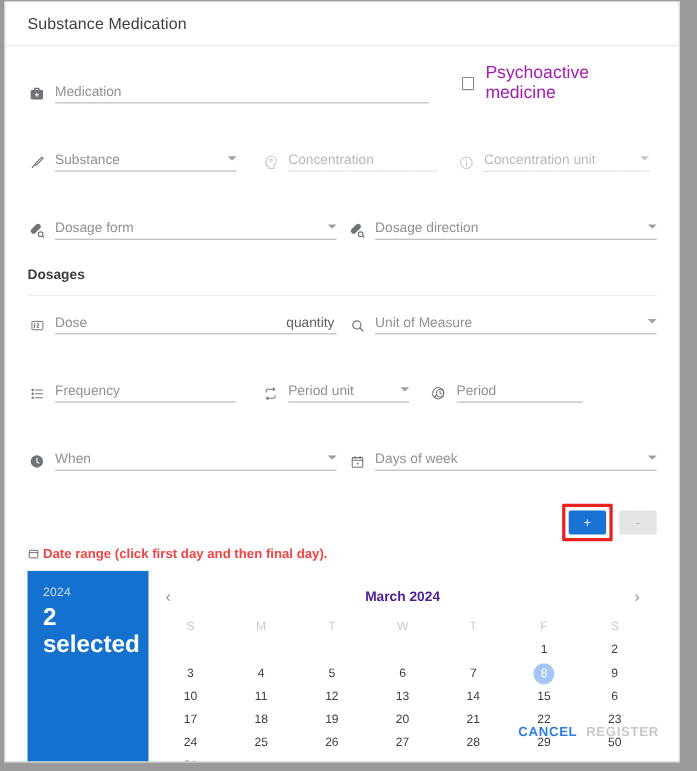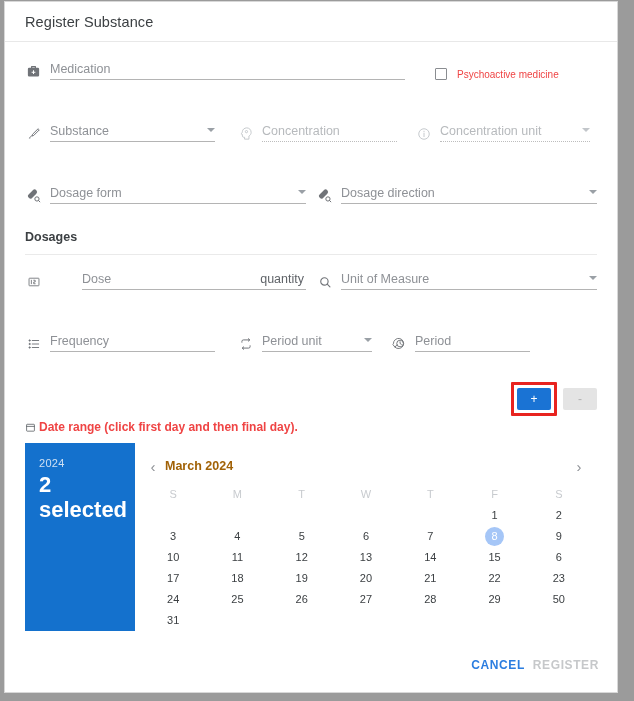--- a/index.html
+++ b/index.html
@@ -89,21 +89,21 @@
 
   
   .checkrow { display: flex; align-items: center; }
   .cbox {
     width: 12px; height: 12px;
     border: 1.6px solid #8a8d91;
     border-radius: 1px;
     margin-right: 10px;
     background: #fff;
   }
-  .cbox-label { font-size: 10px; color: #ef4444; }
+  .cbox-label { font-size: 16px; color: #a21caf; }
 
   .section-title {
     font-size: 12.5px;
     color: #3c4043;
     font-weight: bold;
   }
   .divider { height: 1px; background: #eaeaea; }
 
   
   .btnrow {
@@ -171,23 +171,24 @@
     height: 34px;
     margin-top: 6px;
   }
   .nav-arrow {
     width: 24px; text-align: center;
     color: #8e9196; font-size: 15px;
     cursor: pointer; user-select: none;
   }
   .cal-month {
     flex: 1 1 auto;
+    text-align: center;
     font-size: 12.5px;
     font-weight: bold;
-    color: #a16207;
+    color: #4c1d95;
   }
   .cal-grid {
     display: grid;
     grid-template-columns: repeat(7, 1fr);
     row-gap: 0;
   }
   .dow {
     text-align: center;
     font-size: 11px;
     color: #c8cbcf;
@@ -237,21 +238,21 @@
   }
   .txt-btn.disabled { color: #c6c8ca; cursor: default; }
 </style>
 </head>
 <body>
 
 <div id="root">
   <div class="dialog">
 
     <div class="title-bar">
-      <span class="title-text">Register Substance</span>
+      <span class="title-text">Substance Medication</span>
     </div>
 
     <div class="body">
 
       <div class="row" style="margin-top:16px;">
         <div class="field" style="width:380px;">
           <span class="ico">
             <svg width="15" height="15" viewBox="0 0 24 24" fill="currentColor">
               <path d="M9 3h6a1 1 0 0 1 1 1v2h3a2 2 0 0 1 2 2v10a2 2 0 0 1-2 2H5a2 2 0 0 1-2-2V8a2 2 0 0 1 2-2h3V4a1 1 0 0 1 1-1zm1 3h4V5h-4v1zm1.2 4v2.2H9v1.6h2.2V16h1.6v-2.2H15v-1.6h-2.2V10h-1.6z"></path>
             </svg>
@@ -334,21 +335,21 @@
           </span>
         </div>
       </div>
 
       <div style="margin-top:19px;">
         <span class="section-title">Dosages</span>
       </div>
       <div class="divider" style="margin-top:9px;"></div>
 
       <div class="row" style="margin-top:13px;">
-        <div class="field" style="width:287px;gap:32px;">
+        <div class="field" style="width:287px;">
           <span class="ico">
             <svg width="14" height="14" viewBox="0 0 24 24" fill="none" stroke="currentColor" stroke-width="1.5">
               <rect x="3.5" y="5.5" width="17" height="13" rx="1"></rect>
               <path d="M7.5 9v6M11.5 9h2.5v3h-2.5v3h2.5" stroke-linecap="round"></path>
             </svg>
           </span>
           <span class="line">
             <span class="ph">Dose</span>
             <span class="suffix">quantity</span>
           </span>
@@ -405,20 +406,46 @@
               <circle cx="14.5" cy="12" r="5.3"></circle>
               <path d="M14.5 9.2V12l2 1.3" stroke-linecap="round"></path>
             </svg>
           </span>
           <span class="line">
             <span class="ph">Period</span>
           </span>
         </div>
       </div>
 
+      <div class="row" style="margin-top:36px;">
+        <div class="field" style="width:287px;">
+          <span class="ico">
+            <svg width="15" height="15" viewBox="0 0 24 24" fill="currentColor">
+              <path d="M12 3a9 9 0 1 0 0 18 9 9 0 0 0 0-18zm.9 9.3l3.2 2-0.8 1.3-4-2.4V6.7h1.6v5.6z"></path>
+            </svg>
+          </span>
+          <span class="line">
+            <span class="ph">When</span>
+            <span class="caret"></span>
+          </span>
+        </div>
+        <div class="field" style="width:287px; margin-left:10px;">
+          <span class="ico">
+            <svg width="14" height="14" viewBox="0 0 24 24" fill="none" stroke="currentColor" stroke-width="1.6">
+              <rect x="3.8" y="5.2" width="16.4" height="15" rx="1.3"></rect>
+              <path d="M3.8 9.4h16.4M8 3.4v3.2M16 3.4v3.2" stroke-linecap="round"></path>
+              <rect x="11" y="13" width="2.6" height="2.6" fill="currentColor" stroke="none"></rect>
+            </svg>
+          </span>
+          <span class="line">
+            <span class="ph">Days of week</span>
+            <span class="caret"></span>
+          </span>
+        </div>
+      </div>
 
       <div class="btnrow" style="margin-top:26px;">
         <span class="hl-wrap">
           <button class="sq-btn">+</button>
         </span>
         <button class="sq-btn disabled" style="margin-left:6px;">-</button>
       </div>
 
       <div class="daterange-label" style="margin-top:4px;">
         <span class="cal-ico">

